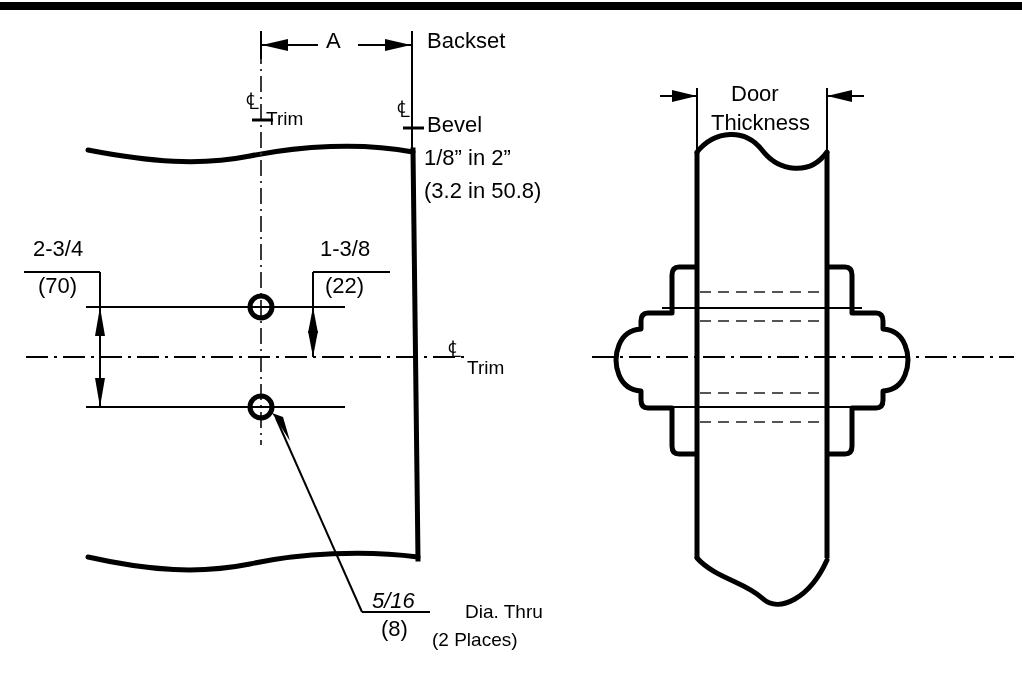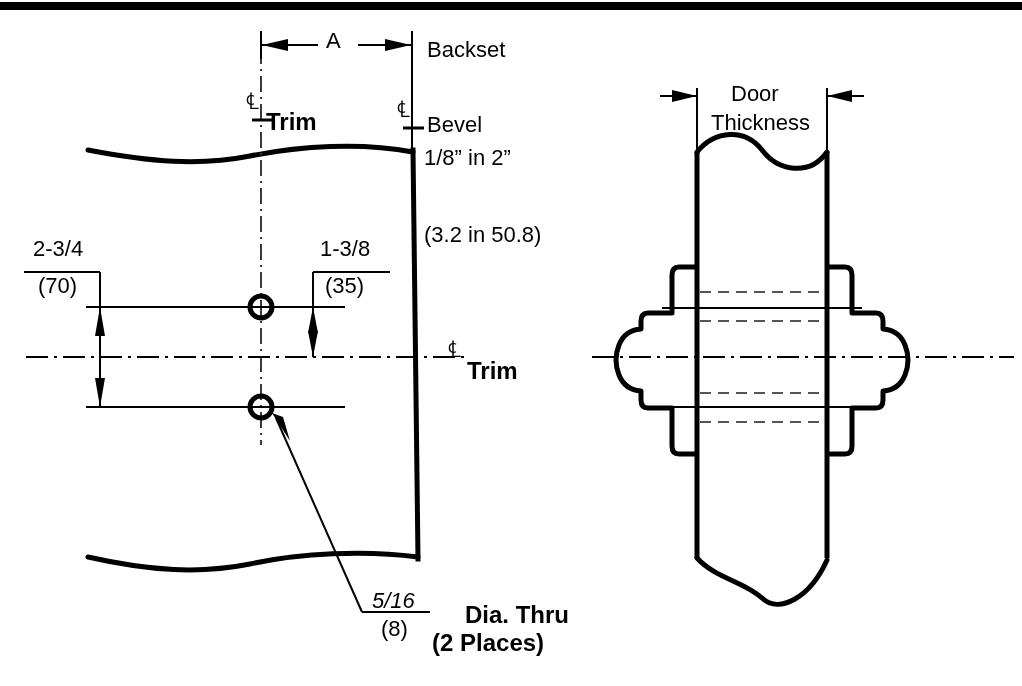--- a/index.html
+++ b/index.html
@@ -34,21 +34,21 @@
     height: 686px;
   }
   .lbl {
     position: absolute;
     color: #000000;
     font-family: "Liberation Sans", sans-serif;
     white-space: pre;
     line-height: 1.18;
   }
   .t22 { font-size: 22px; }
-  .t21 { font-size: 24px; font-weight: bold; }
+  .t21 { font-size: 19px; }
   .cl-sym {
     position: absolute;
     color: #000000;
     font-size: 23px;
     font-family: "Liberation Serif", serif;
   }
 </style>
 </head>
 <body>
 
@@ -157,39 +157,39 @@
     <line x1="827" y1="88" x2="827" y2="152" stroke="#000000" stroke-width="2"></line>
     <line x1="660" y1="96" x2="697" y2="96" stroke="#000000" stroke-width="2"></line>
     <line x1="827" y1="96" x2="864" y2="96" stroke="#000000" stroke-width="2"></line>
     <polygon points="697,96 672,90 672,102" fill="#000000"></polygon>
     <polygon points="827,96 852,90 852,102" fill="#000000"></polygon>
 
   </svg>
 
   <div class="lbl t22" style="left:326px; top:28px;">A</div>
 
-  <div class="lbl t22" style="left:427px; top:37px;">Backset</div>
+  <div class="lbl t22" style="left:427px; top:28px;">Backset</div>
 
   <div class="lbl t22" style="left:427px; top:112px;">Bevel</div>
   <div class="lbl t22" style="left:424px; top:145px;">1/8” in 2”</div>
-  <div class="lbl t22" style="left:424px; top:178px;margin-top:44px;">(3.2 in 50.8)</div>
+  <div class="lbl t22" style="left:424px; top:178px;">(3.2 in 50.8)</div>
 
   <div class="cl-sym" style="left:246px; top:84px;">℄</div>
   <div class="lbl t21" style="left:266px; top:108px;">Trim</div>
 
   <div class="cl-sym" style="left:397px; top:92px;">℄</div>
 
   <div class="cl-sym" style="left:448px; top:332px;">℄</div>
   <div class="lbl t21" style="left:467px; top:357px;">Trim</div>
 
   <div class="lbl t22" style="left:33px; top:236px;">2-3/4</div>
   <div class="lbl t22" style="left:38px; top:273px;">(70)</div>
 
   <div class="lbl t22" style="left:320px; top:236px;">1-3/8</div>
-  <div class="lbl t22" style="left:325px; top:273px;">(35)</div>
+  <div class="lbl t22" style="left:325px; top:273px;">(22)</div>
 
   <div class="lbl t22" style="left:372px; top:588px;font-style:italic;">5/16</div>
   <div class="lbl t22" style="left:381px; top:616px;">(8)</div>
   <div class="lbl t21" style="left:432px; top:601px;margin-left:33px;">Dia. Thru</div>
   <div class="lbl t21" style="left:432px; top:629px;">(2 Places)</div>
 
   <div class="lbl t22" style="left:731px; top:81px;">Door</div>
   <div class="lbl t22" style="left:711px; top:110px;">Thickness</div>
 
 </div>

